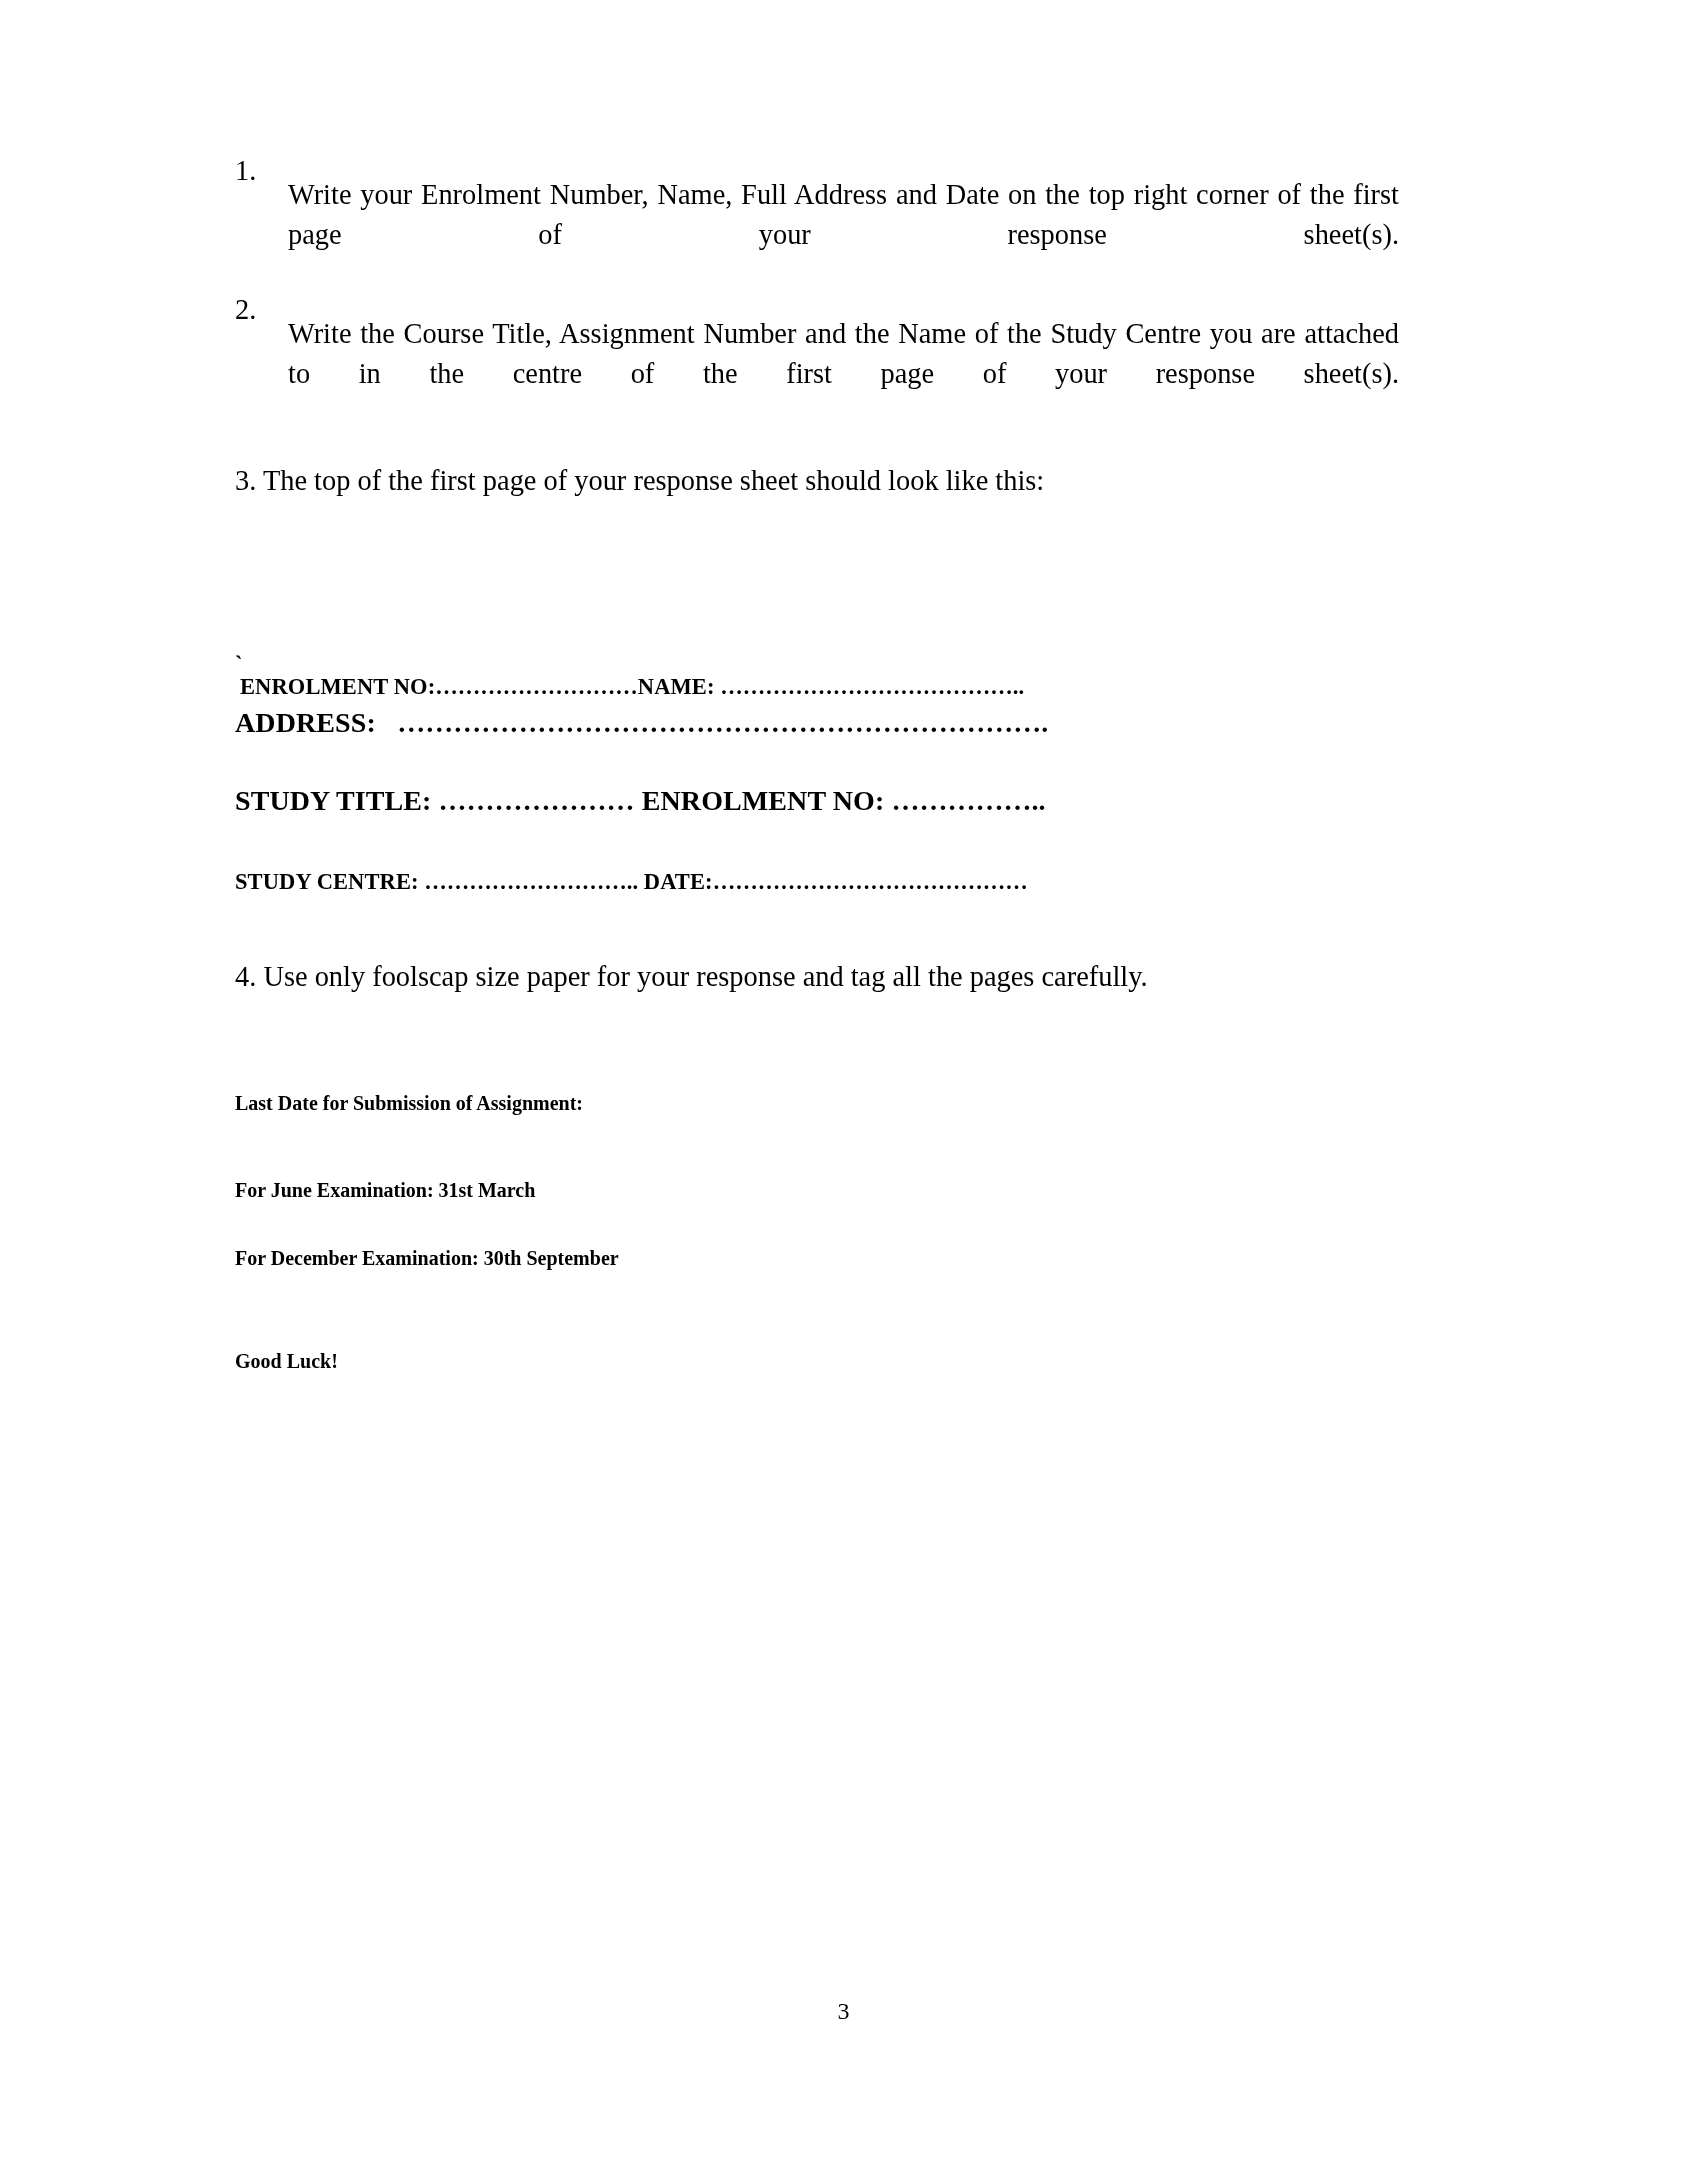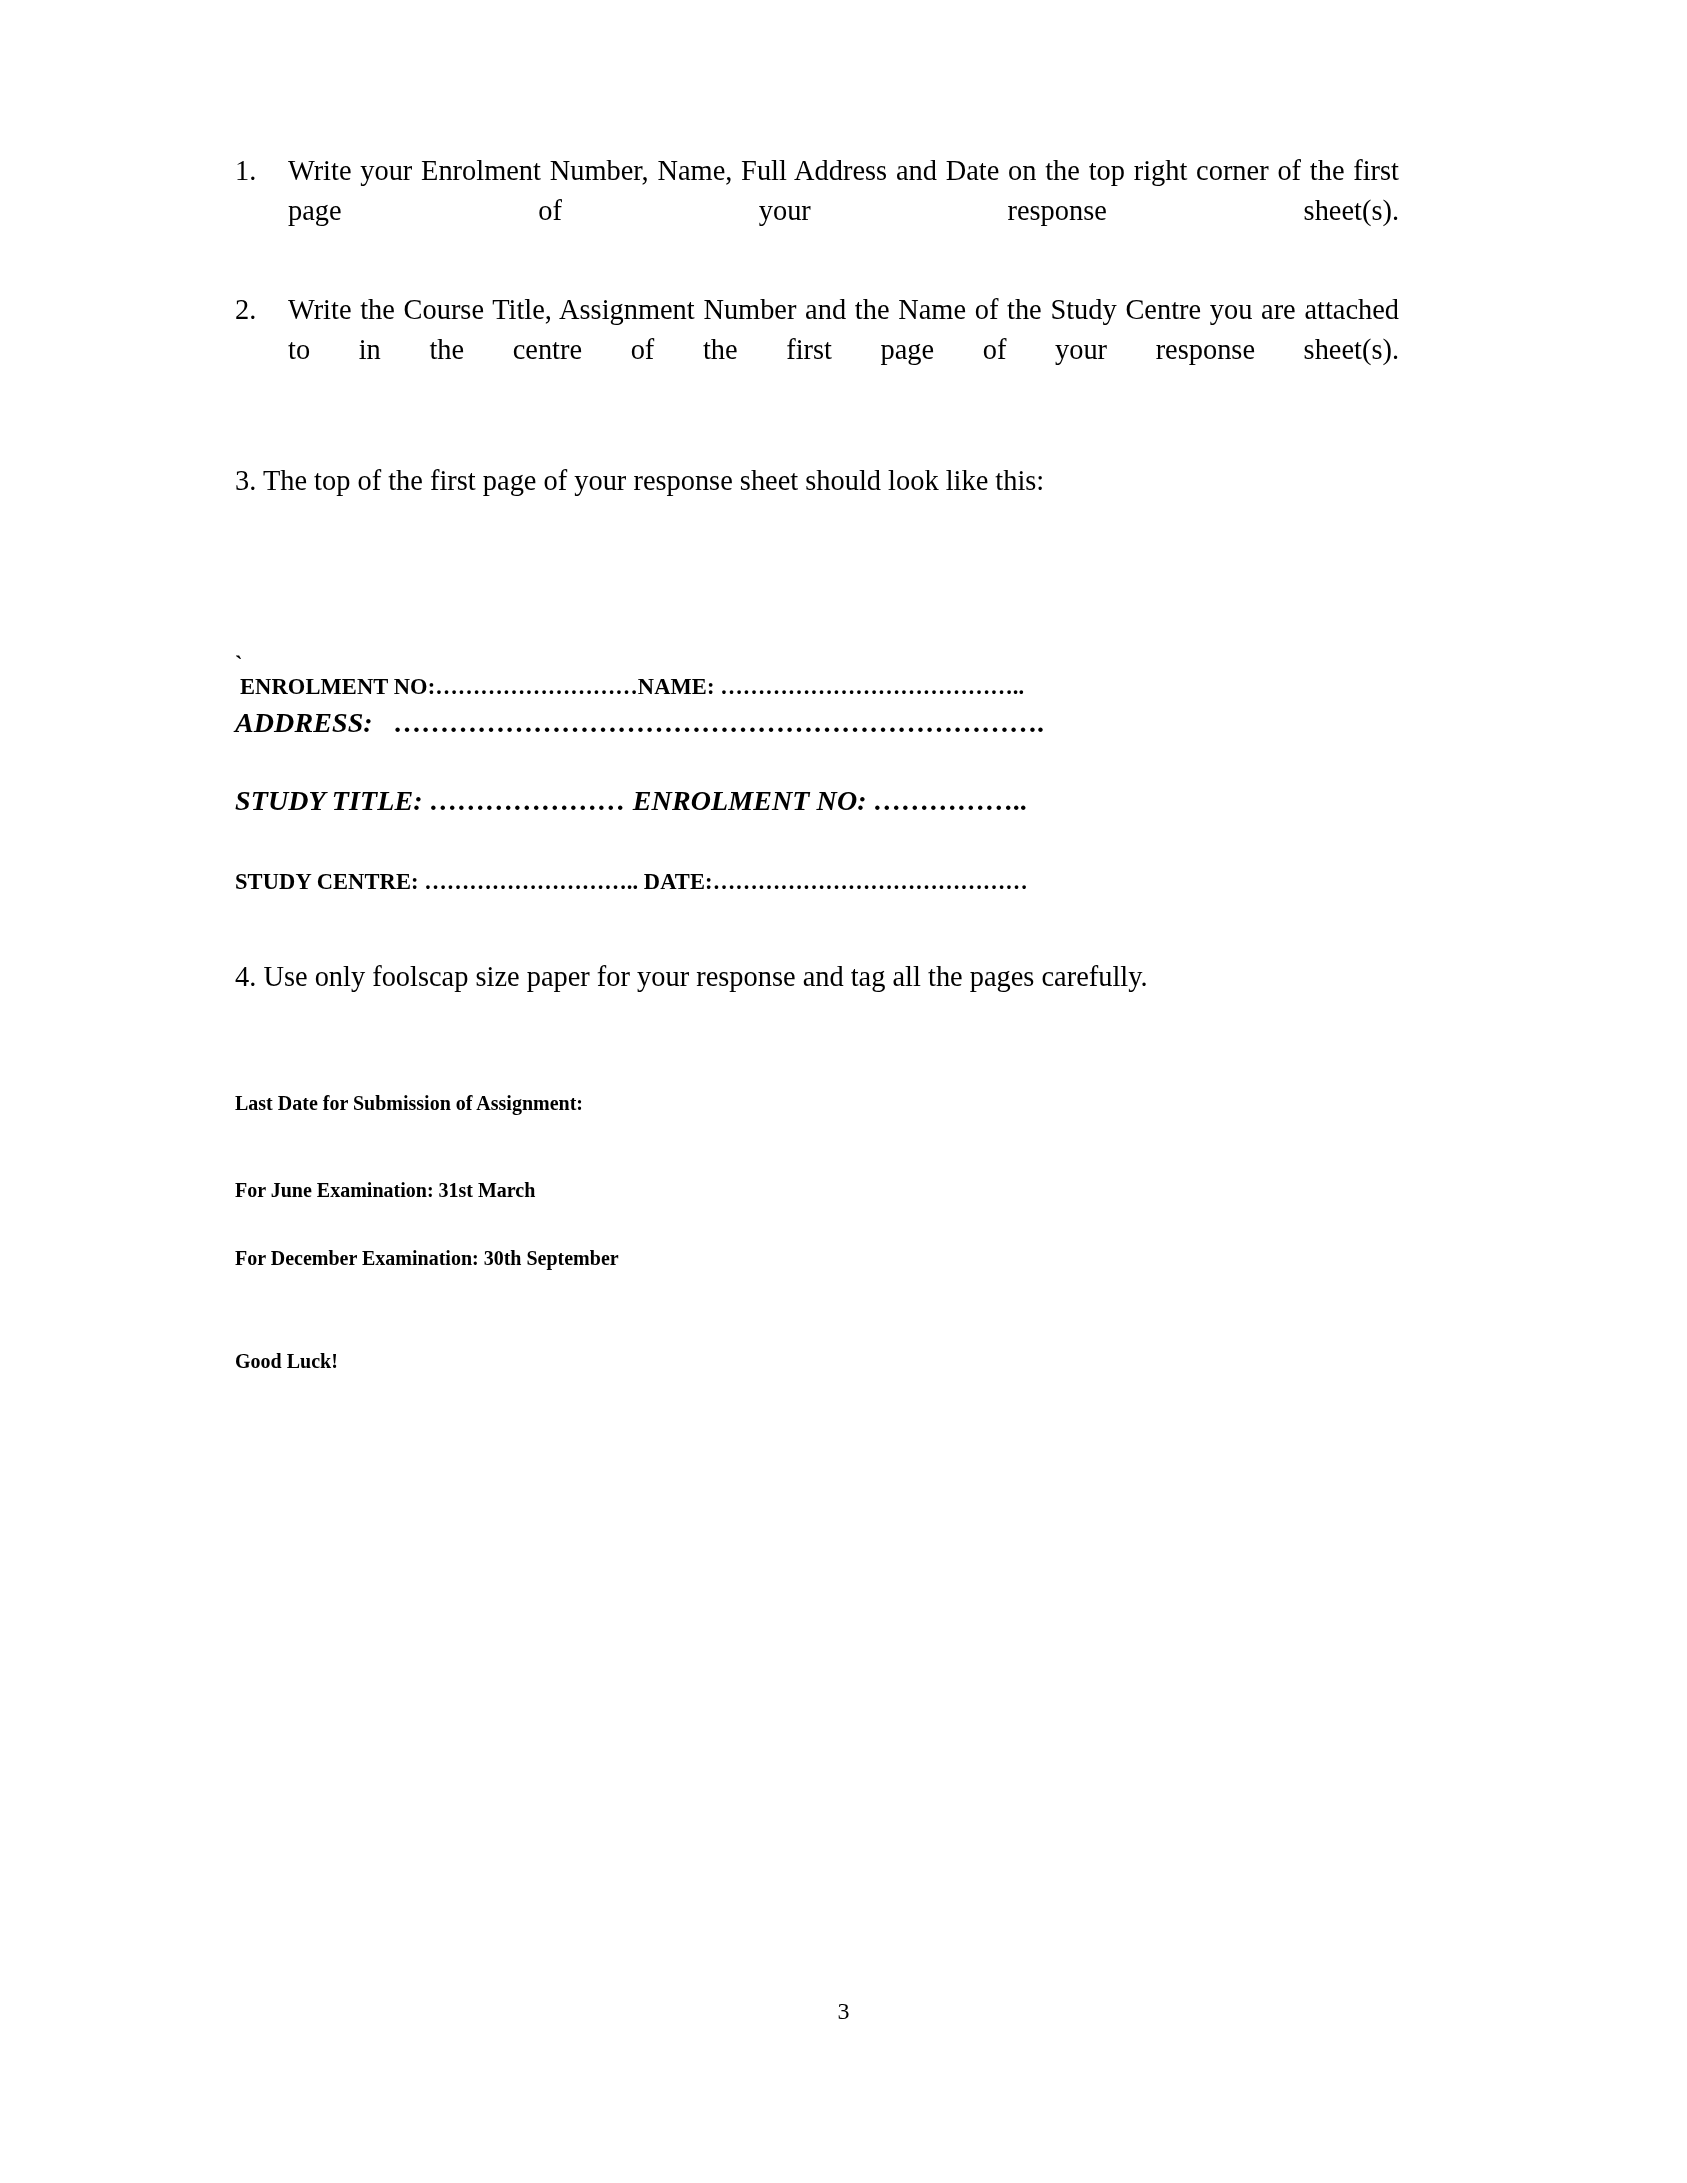--- a/index.html
+++ b/index.html
@@ -32,21 +32,21 @@
     left: 0;
     top: 0;
     width: 48px;
     text-align: left;
   }
   .num-item .body {
     display: block;
     margin-left: 53px;
   }
   
-  .num-item .body { text-align: justify; text-justify: inter-word; }
+  .num-item .body { text-align: justify; text-justify: inter-word; margin-top: 24px; }
   .num-item .body::after {
     content: "";
     display: inline-block;
     width: 100%;
   }
 
   
   .plain {
     position: absolute;
     left: 235px;
@@ -57,21 +57,21 @@
     white-space: nowrap;
   }
 
   
   .form-line {
     position: absolute;
     font-weight: bold;
     white-space: nowrap;
     letter-spacing: 0.1px;
   }
-  .form-line.big   { font-size: 28px; font-style: italic; }
+  .form-line.big   { font-size: 28px; }
   .form-line.small { font-size: 22.5px; }
 
   .dots { letter-spacing: 0px; }
 
   .tick {
     position: absolute;
     font-size: 22.5px;
     font-weight: bold;
     line-height: 1;
   }

